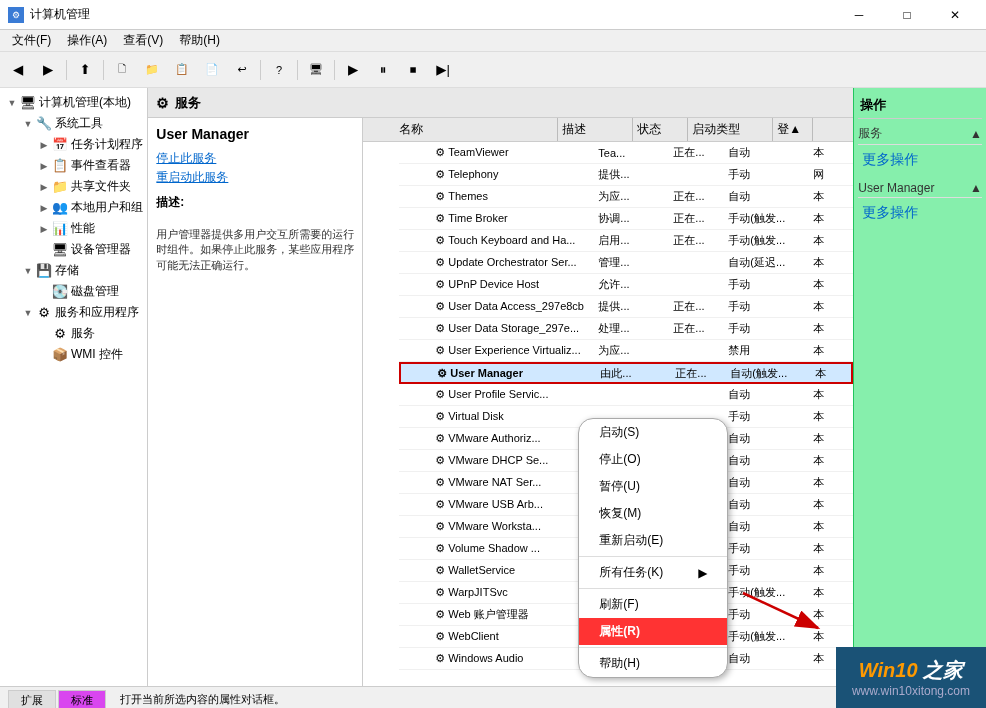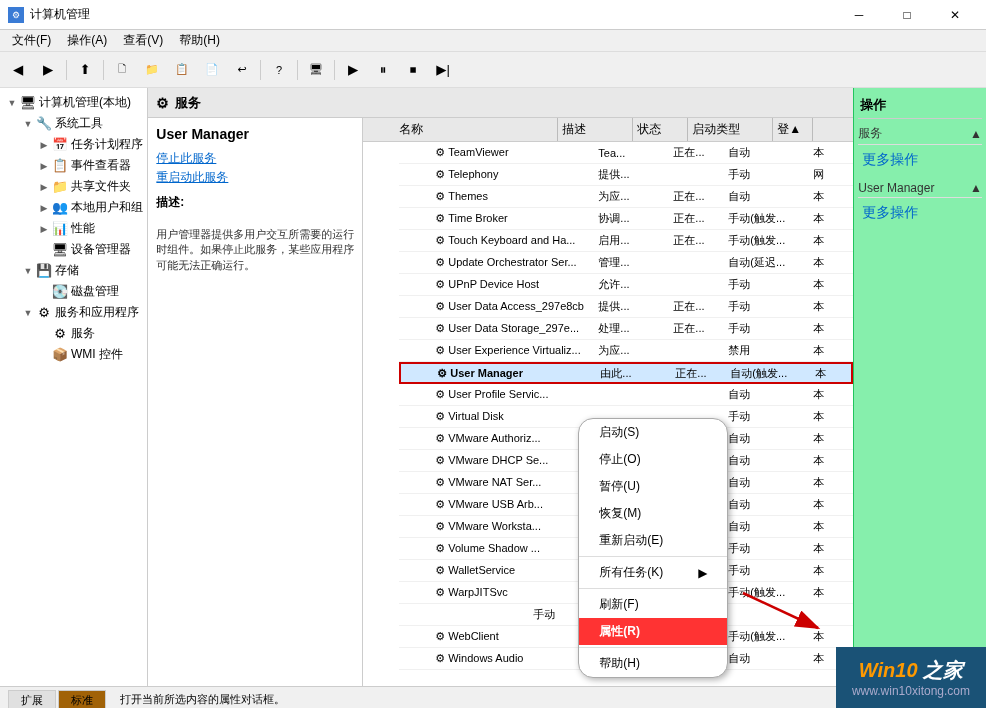--- a/index.html
+++ b/index.html
@@ -61,21 +61,21 @@
     
     .context-menu { position: absolute; background: #fff; border: 1px solid #aaa; box-shadow: 2px 2px 6px rgba(0,0,0,0.3); z-index: 100; width: 150px; }
     .ctx-item { padding: 5px 20px; font-size: 12px; cursor: pointer; white-space: nowrap; }
     .ctx-sep { height: 1px; background: #ddd; margin: 2px 0; }
     .ctx-item-arrow { display: flex; justify-content: space-between; align-items: center; }
 
     
     .status-bar { height: 26px; background: #f0f0f0; border-top: 1px solid #ccc; display: flex; align-items: center; padding: 0 8px; font-size: 11px; }
     .status-tabs { display: flex; gap: 0; }
     .status-tab { padding: 2px 12px; border: 1px solid #ccc; border-bottom: none; background: #e0e0e0; cursor: pointer; font-size: 11px; margin-right: 2px; }
-    .status-tab.active { background: #a16207; }
+    .status-tab.active { background: #d946ef; }
 
     
     ::-webkit-scrollbar { width: 8px; height: 8px; }
     ::-webkit-scrollbar-track { background: #f1f1f1; }
     ::-webkit-scrollbar-thumb { background: #c0c0c0; }
 
     .center-content { display: flex; flex: 1; overflow: hidden; }
 
     .col-name { width: 195px; min-width: 195px; padding-left: 36px; }
     .col-desc { width: 75px; min-width: 75px; }
@@ -383,20 +383,21 @@
 
           <div class="service-row">
             <div class="service-cell col-name"><span style="font-size:11px;margin-right:3px;">⚙</span>WarpJITSvc</div>
             <div class="service-cell col-desc"></div>
             <div class="service-cell col-status"></div>
             <div class="service-cell col-startup">手动(触发...</div>
             <div class="service-cell" style="width:40px">本</div>
           </div>
 
           <div class="service-row">
+            <div class="service-cell col-name"><span style="font-size:11px;margin-right:3px;">⚙</span>Web 账户管理器</div>
             <div class="service-cell col-desc"></div>
             <div class="service-cell col-status"></div>
             <div class="service-cell col-startup">手动</div>
             <div class="service-cell" style="width:40px">本</div>
           </div>
 
           <div class="service-row">
             <div class="service-cell col-name"><span style="font-size:11px;margin-right:3px;">⚙</span>WebClient</div>
             <div class="service-cell col-desc">使基...</div>
             <div class="service-cell col-status"></div>

